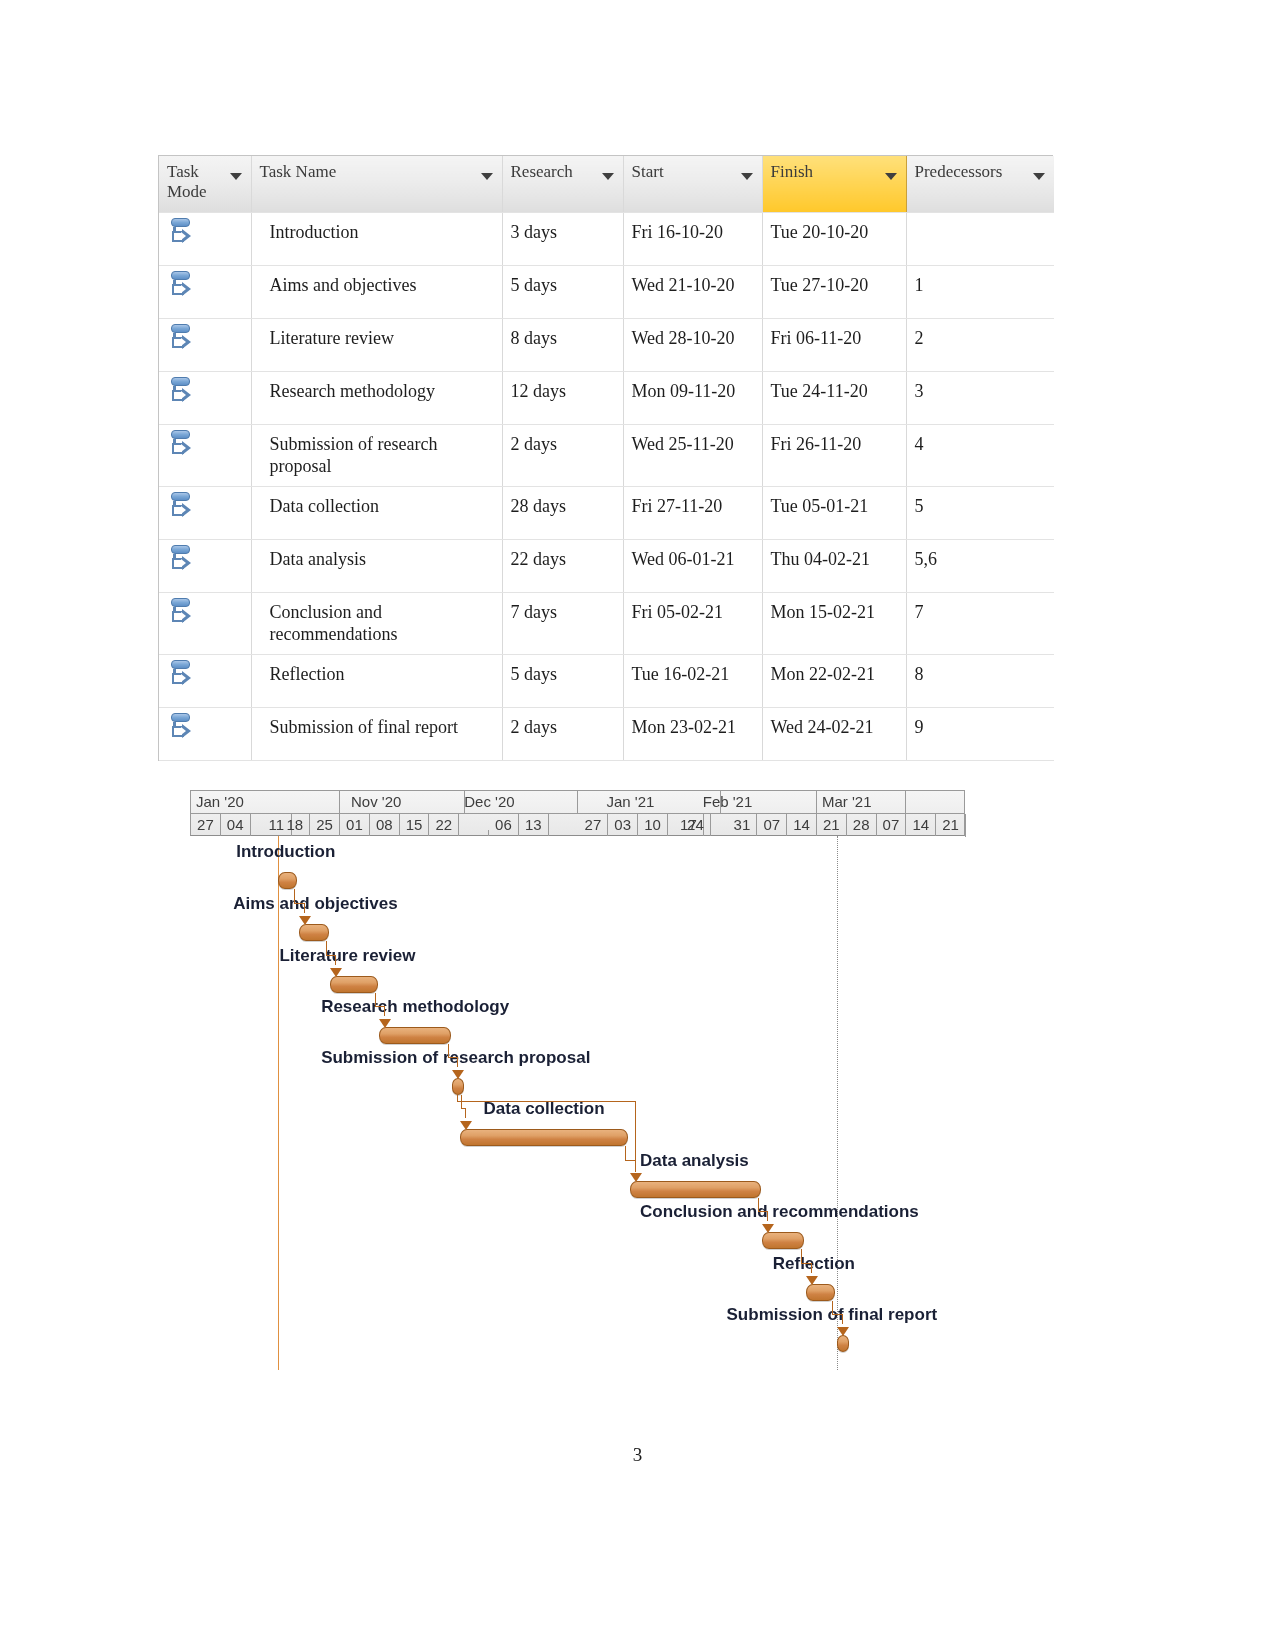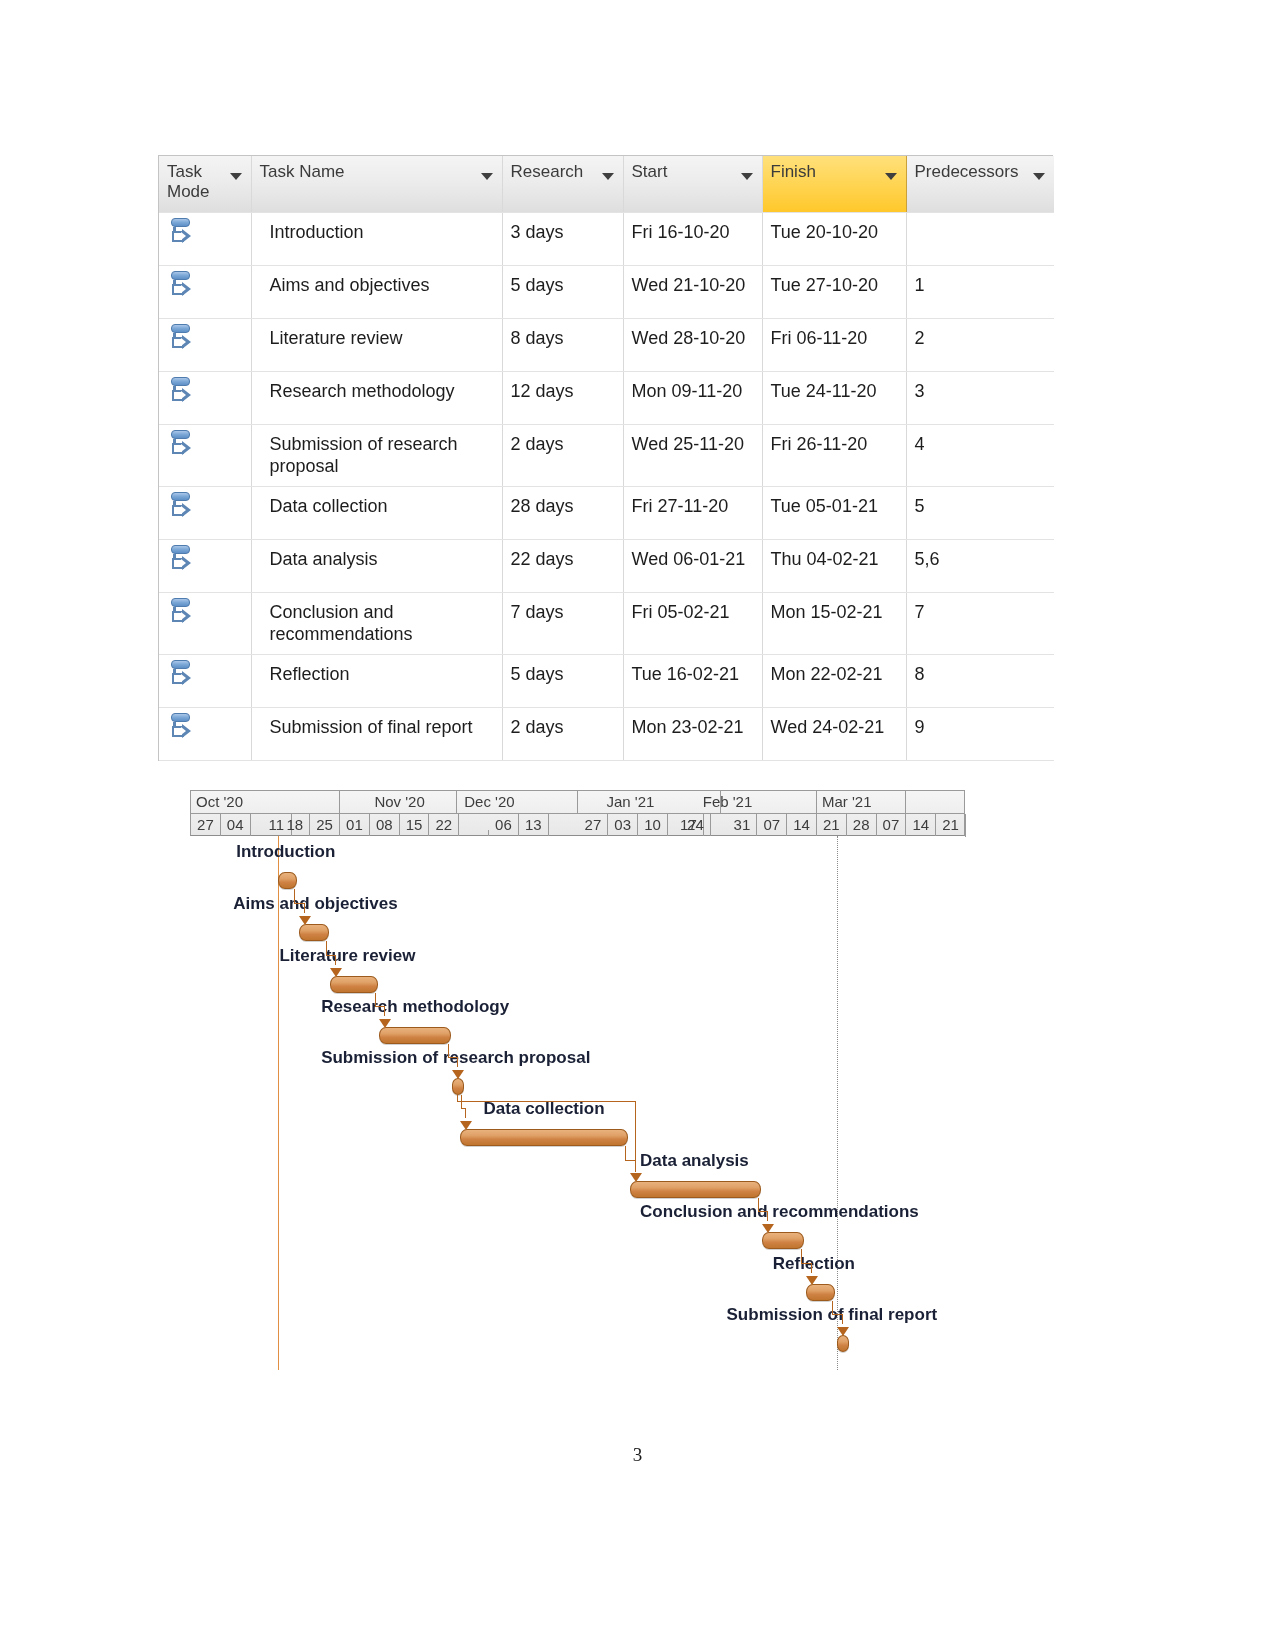--- a/index.html
+++ b/index.html
@@ -24,20 +24,21 @@
     width: 895px;
     border: 1px solid #c4c4c4;
     border-bottom: none;
     box-sizing: border-box;
     background: #fff;
   }
   table.pgrid {
     border-collapse: collapse;
     width: 100%;
     table-layout: fixed;
+    font-family: Liberation Serif, serif;
   }
   table.pgrid th, table.pgrid td {
     border-right: 1px solid #d9d9d9;
     border-bottom: 1px solid #e3e3e3;
     box-sizing: border-box;
     vertical-align: top;
   }
   table.pgrid th:last-child, table.pgrid td:last-child { border-right: none; }
 
   thead th {
@@ -415,22 +416,22 @@
           <td>Wed 24-02-21</td>
           <td>9</td>
         </tr>
       </tbody>
   </table>
 </div>
 
 <div id="gantt">
   <div id="tl-head">
     <div class="tl-row months" id="tl-months">
-        <div class="tl-cell" style="left: 0px; width: 149.038px;">Oct '20</div>
-        <div class="tl-cell" style="left: 147px; width: 119.231px; text-align: center;">Nov '20</div>
+        <div class="tl-cell" style="left: 0px; width: 149.038px;">Jan '20</div>
+        <div class="tl-cell" style="left: 155px; width: 119.231px;">Nov '20</div>
         <div class="tl-cell" style="left: 268.269px; width: 119.231px;">Dec '20</div>
         <div class="tl-cell" style="left: 387.5px; width: 119.231px; margin-left: 23px;">Jan '21</div>
         <div class="tl-cell" style="left: 506.731px; width: 119.231px;">Feb '21</div>
         <div class="tl-cell" style="left: 625.962px; width: 89.4231px;">Mar '21</div>
       </div>
     <div class="tl-row weeks" id="tl-weeks">
         <div class="tl-cell wk" style="left: 0px; width: 29.8077px;">27</div>
         <div class="tl-cell wk" style="left: 29.8077px; width: 29.8077px;">04</div>
         <div class="tl-cell wk" style="left: 71px; width: 29.8077px;">11</div>
         <div class="tl-cell wk" style="left: 89.4231px; width: 29.8077px;">18</div>

